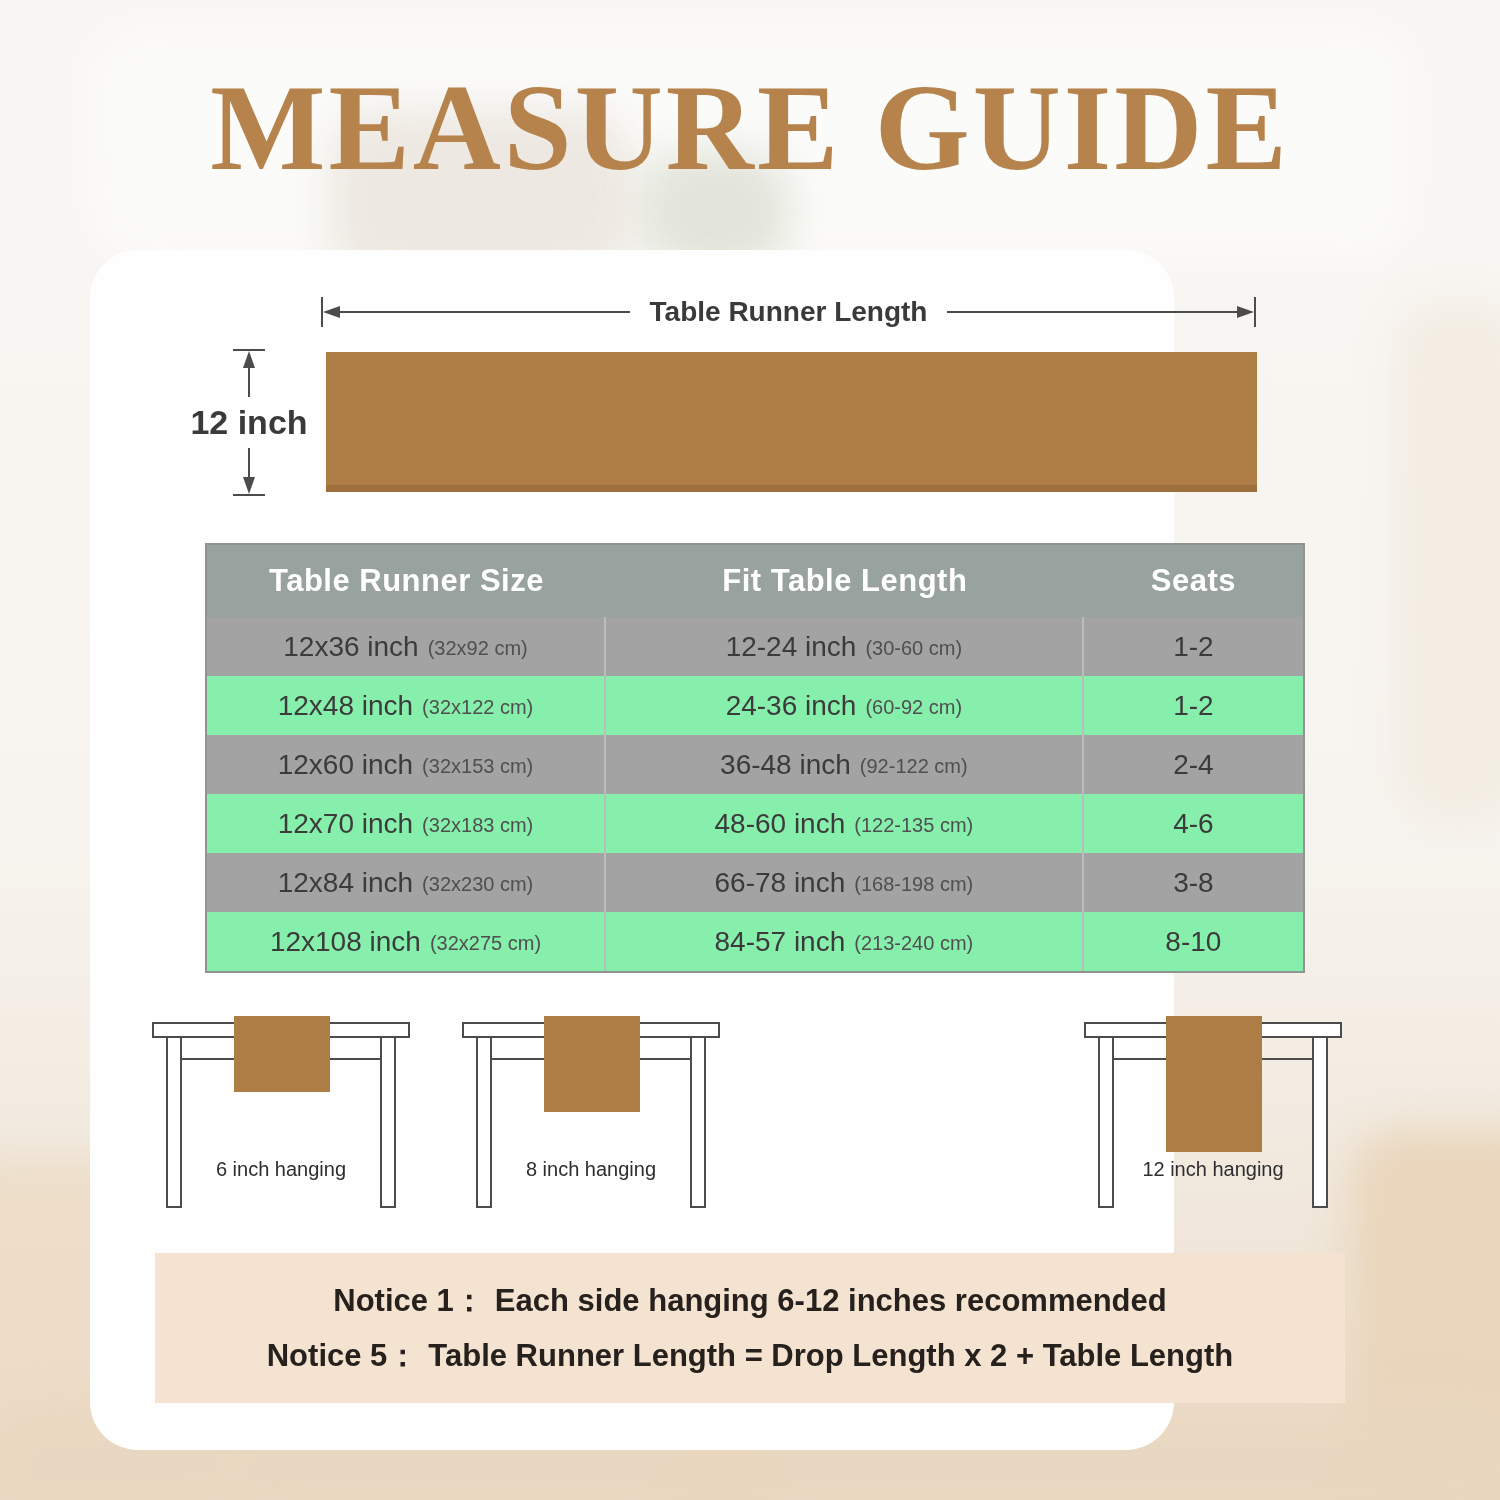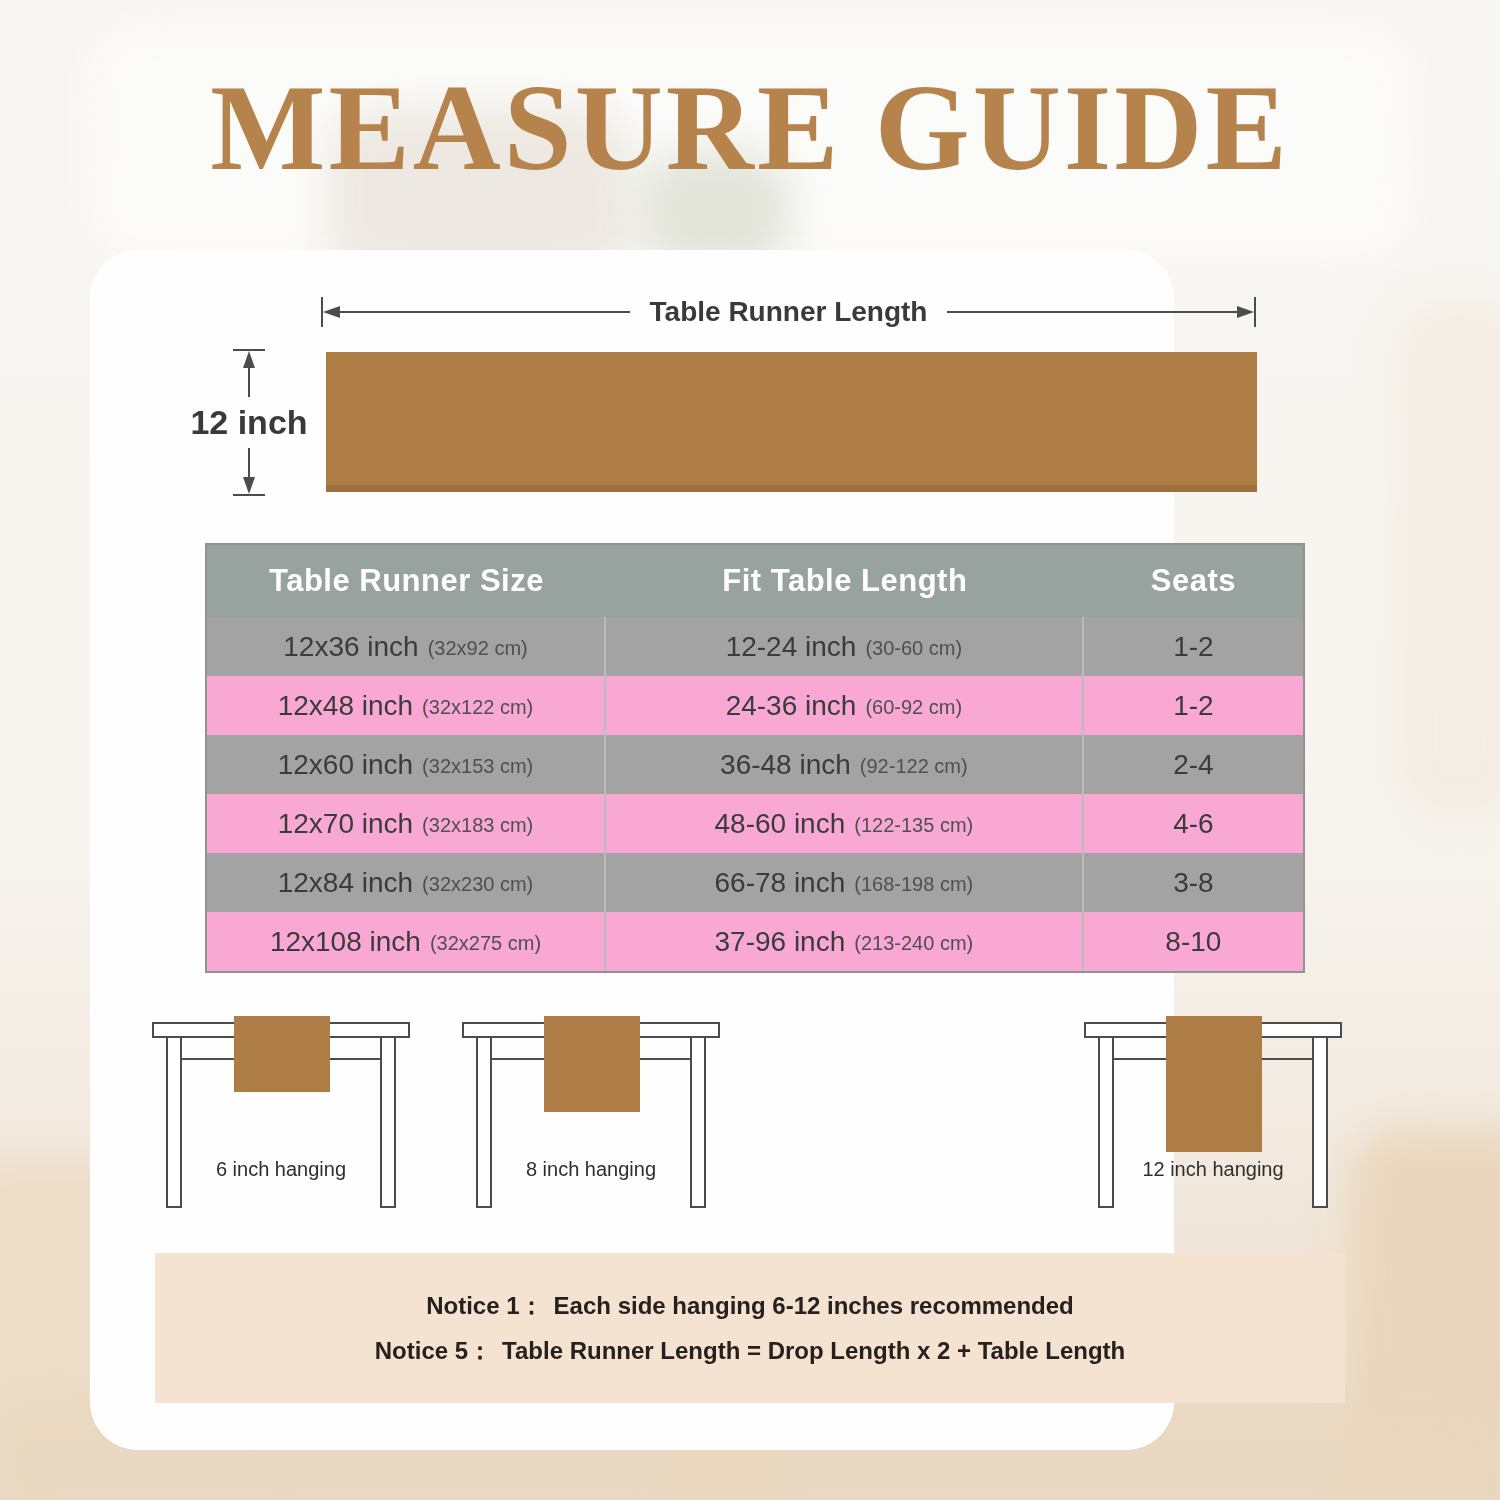--- a/index.html
+++ b/index.html
@@ -49,21 +49,21 @@
   .runner-swatch { position:absolute; left:236px; top:102px; width:931px; height:140px;
                    background:#ae7c45; box-shadow:inset 0 -7px 0 rgba(110,78,36,.28); }
 
   
   .size-table { position:absolute; left:115px; top:293px; width:1100px; border:2px solid #8d9491; }
   .thead { display:grid; grid-template-columns:36.4% 43.6% 20%; background:#98a29e; height:72px; }
   .th { display:flex; align-items:center; justify-content:center;
         color:#ffffff; font-size:31px; font-weight:700; letter-spacing:.5px; }
   .tr { display:grid; grid-template-columns:36.4% 43.6% 20%; height:59px; }
   .row-white { background:#a3a3a3; }
-  .row-gray  { background:#f9a8d4; }
+  .row-gray  { background:#86efac; }
   .td { display:flex; align-items:center; justify-content:center; }
   .td-size, .td-fit { border-right:2px solid #b9bdbb; }
   .td .main { font-size:28px; color:#3b3b3b; }
   .td .cm   { font-size:20px; color:#4f4f4f; margin-left:9px; padding-top:4px; }
 
   
   .hang { position:absolute; top:750px; width:302px; height:250px; }
   .hang-1 { left:40px; }  .hang-2 { left:350px; }  .hang-3 { left:660px; }  .hang-4 { left:972px; }
   .ttop { position:absolute; left:22px; top:22px; width:258px; height:16px;
           background:#ffffff; border:2px solid #4c4c4c; z-index:1; }
@@ -76,21 +76,21 @@
   .hang-2 .hrunner { height:96px; }
   .hang-3 .hrunner { height:116px; }
   .hang-4 .hrunner { height:136px; }
   .hlabel { position:absolute; left:0; top:158px; width:100%; text-align:center;
             font-size:20px; font-weight:500; color:#2e2e2e; }
 
   
   .notice { position:absolute; left:65px; top:1003px; width:1190px; height:150px;
             background:#f5e3d2; display:flex; flex-direction:column;
             align-items:center; justify-content:center; gap:13px; }
-  .nline { font-size:24px; font-weight:700; color:#26211d; white-space:nowrap; }
+  .nline { font-size:31px; font-weight:700; color:#26211d; white-space:nowrap; }
   .nlabel { margin-right:10px; }
 </style>
 </head>
 <body>
 
 <div class="page">
 
   <div class="blob blob-top"></div>
   <div class="blob blob-jars"></div>
   <div class="blob blob-plant"></div>
@@ -202,21 +202,21 @@
             <span class="main">3-8</span>
           </div>
       </div>
 
       <div class="tr row-gray">
         <div class="td td-size">
             <span class="main">12x108 inch</span>
             <span class="cm">(32x275 cm)</span>
           </div>
         <div class="td td-fit">
-            <span class="main">37-96 inch</span>
+            <span class="main">84-57 inch</span>
             <span class="cm">(213-240 cm)</span>
           </div>
         <div class="td">
             <span class="main">8-10</span>
           </div>
       </div>
     </div>
 
     <div class="hang hang-1">
       <div class="ttop"></div>

